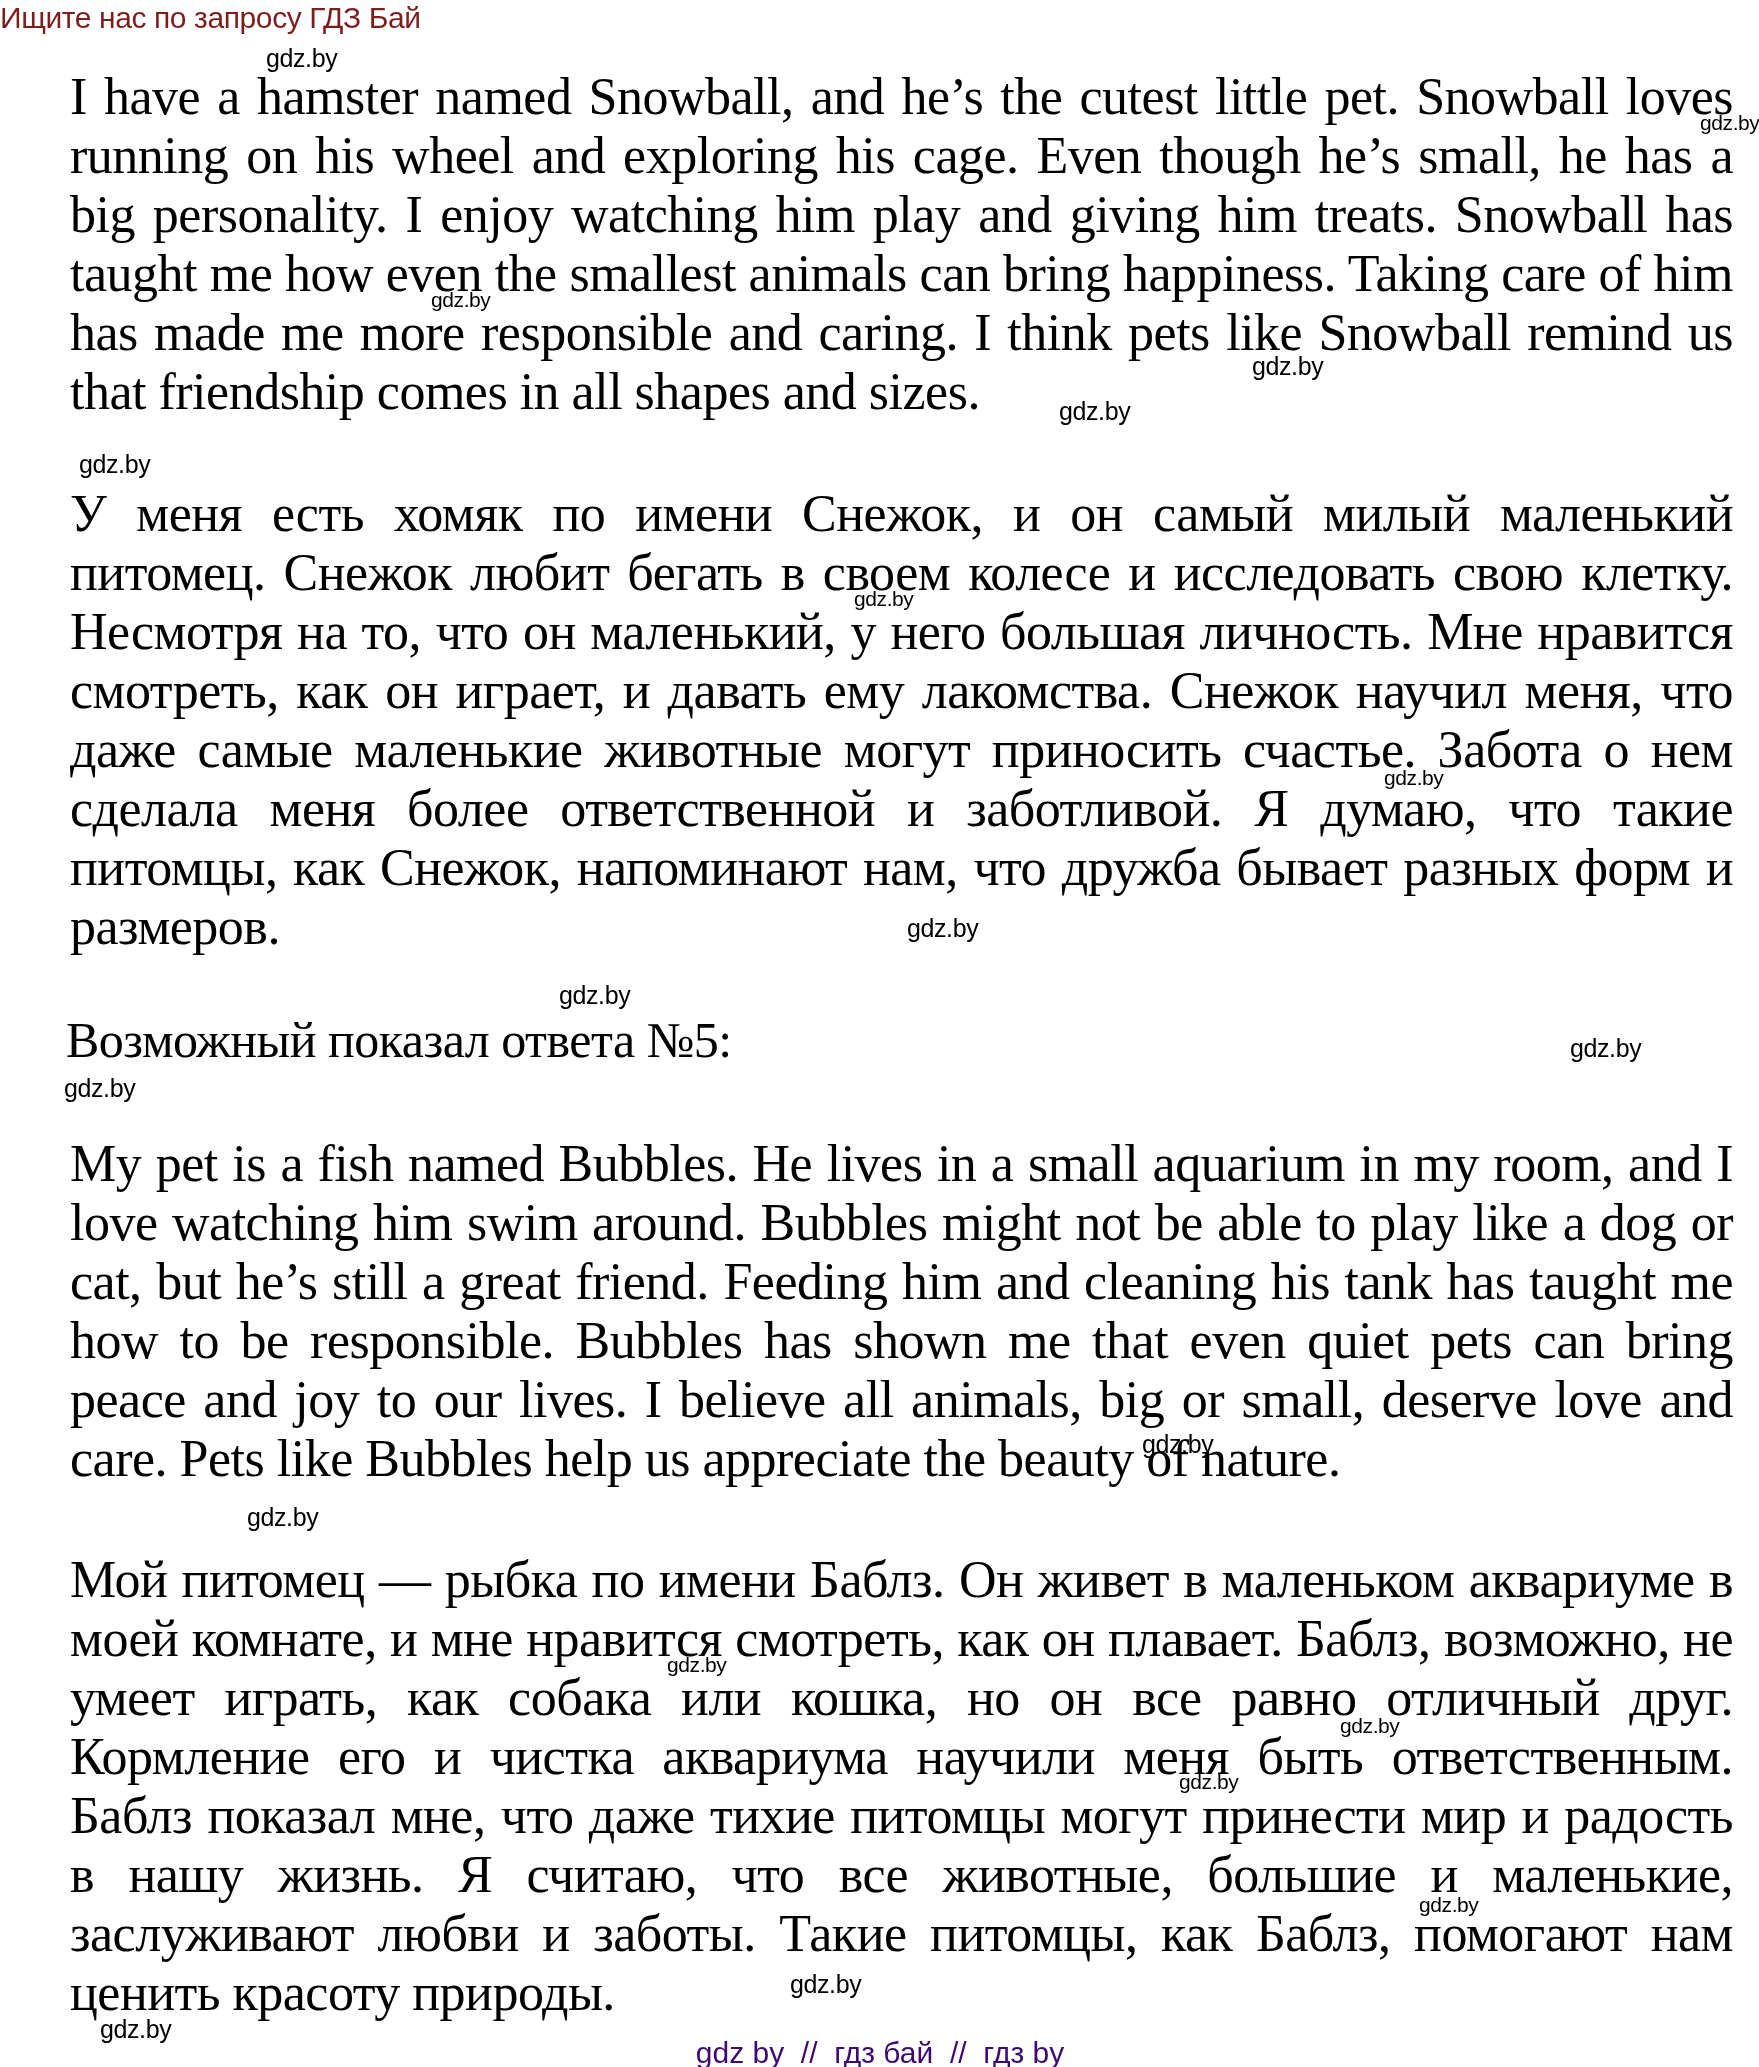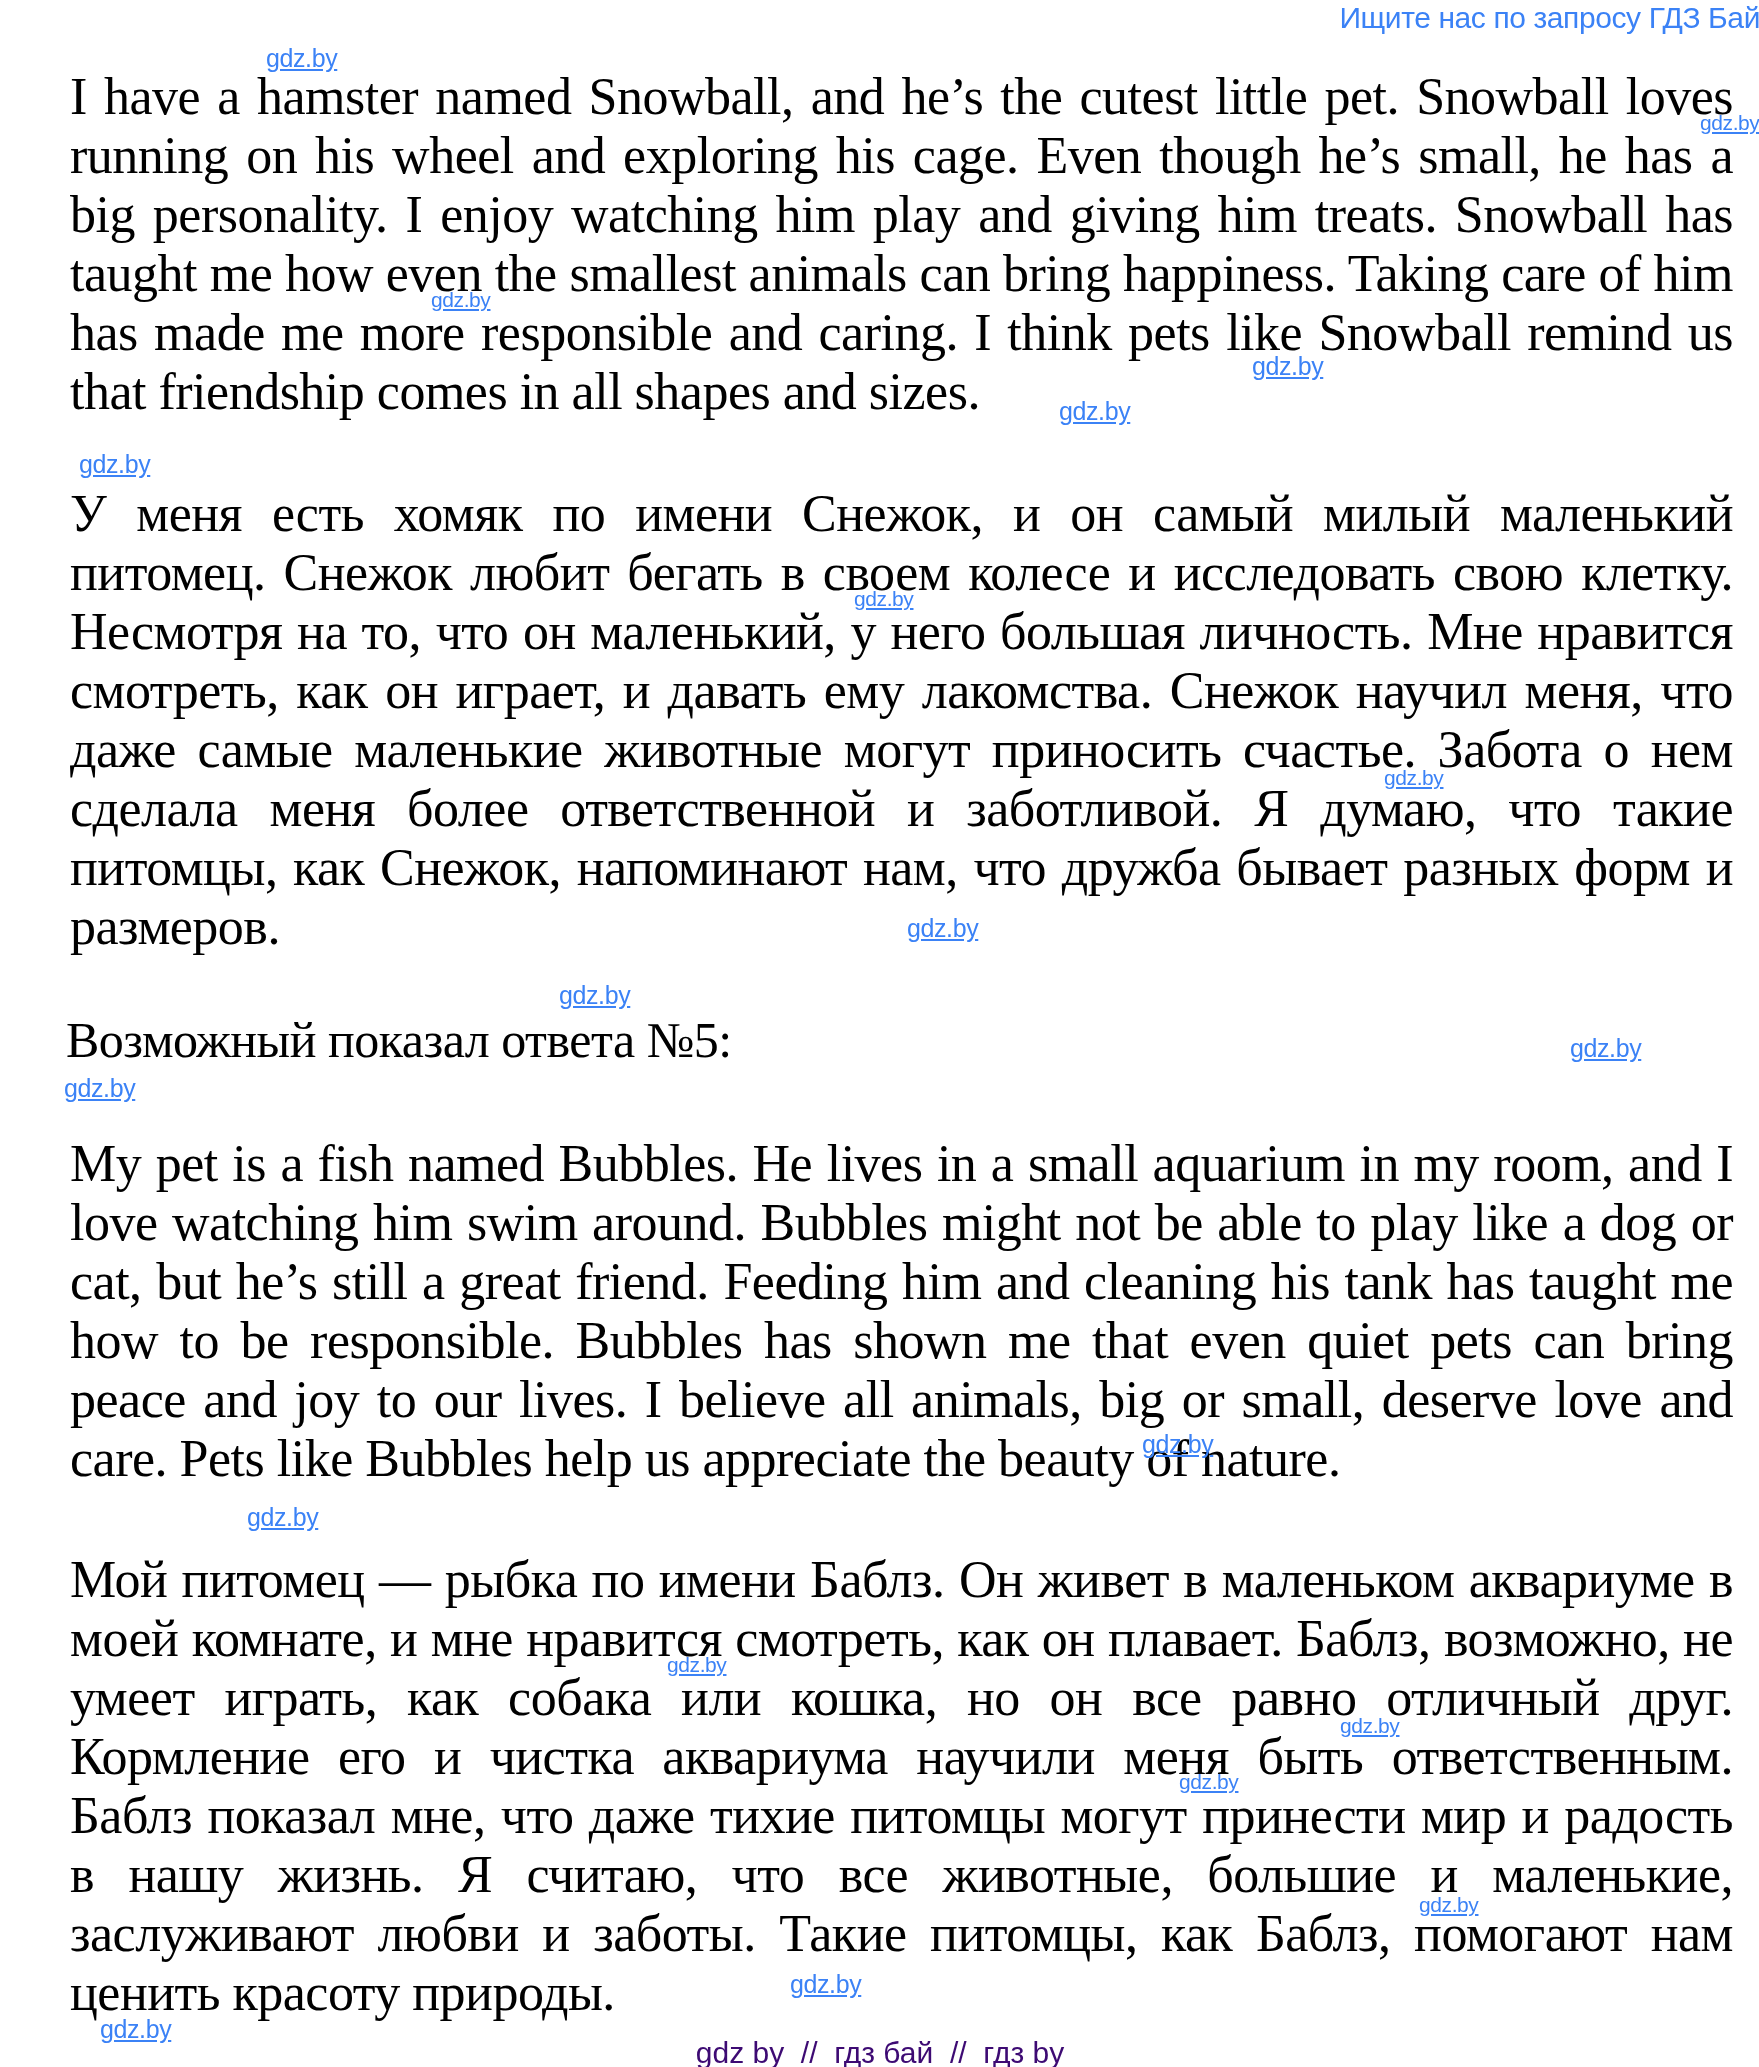--- a/index.html
+++ b/index.html
@@ -7,25 +7,25 @@
       width: 1760px;
       height: 2067px;
       position: relative;
       overflow: hidden;
       font-family: "Liberation Serif", "DejaVu Serif", serif;
       color: #000000;
     }
     .header {
       position: absolute;
       top: 0; left: 0; width: 1760px;
-      text-align: right;
+      text-align: left;
       font-family: "Liberation Sans", "DejaVu Sans", sans-serif;
       font-size: 30px;
       line-height: 35px;
-      color: #3b82f6;
+      color: #7f1d1d;
       letter-spacing: -0.4px;
     }
     .para {
       position: absolute;
       left: 66px;
       width: 1663px;
       font-size: 52px;
       line-height: 59px;
       text-align: justify;
       text-align-last: left;
@@ -38,24 +38,23 @@
       font-size: 50px;
       line-height: 59px;
       letter-spacing: -0.5px;
       margin: 0;
     }
     .wm {
       position: absolute;
       font-family: "Liberation Sans", "DejaVu Sans", sans-serif;
       font-size: 25px;
       line-height: 28px;
-      color: #3b82f6;
+      color: #000000;
       letter-spacing: -0.4px;
       white-space: nowrap;
-      text-decoration: underline;
     }
     .wm.small { font-size: 21px; line-height: 23px; }
     .footer {
       position: absolute;
       top: 2035px; left: 0; width: 1760px;
       text-align: center;
       font-family: "Liberation Sans", "DejaVu Sans", sans-serif;
       font-size: 30px;
       line-height: 35px;
       color: #3d0a73;

